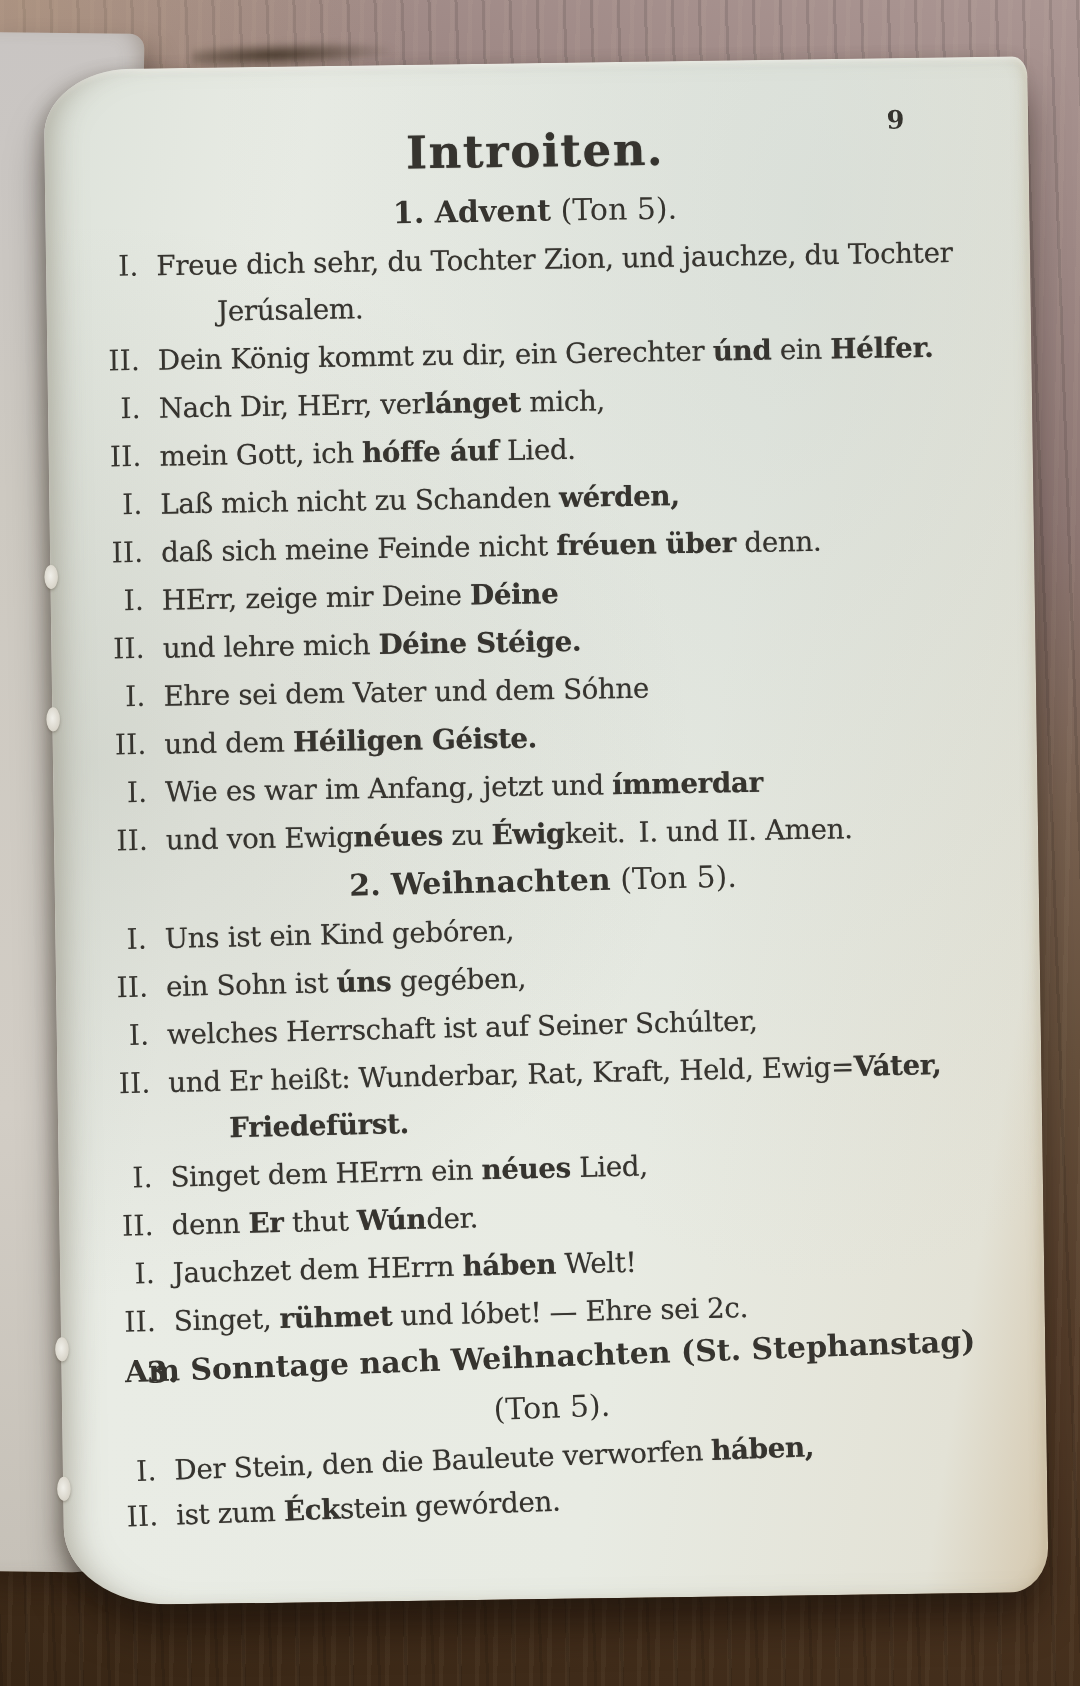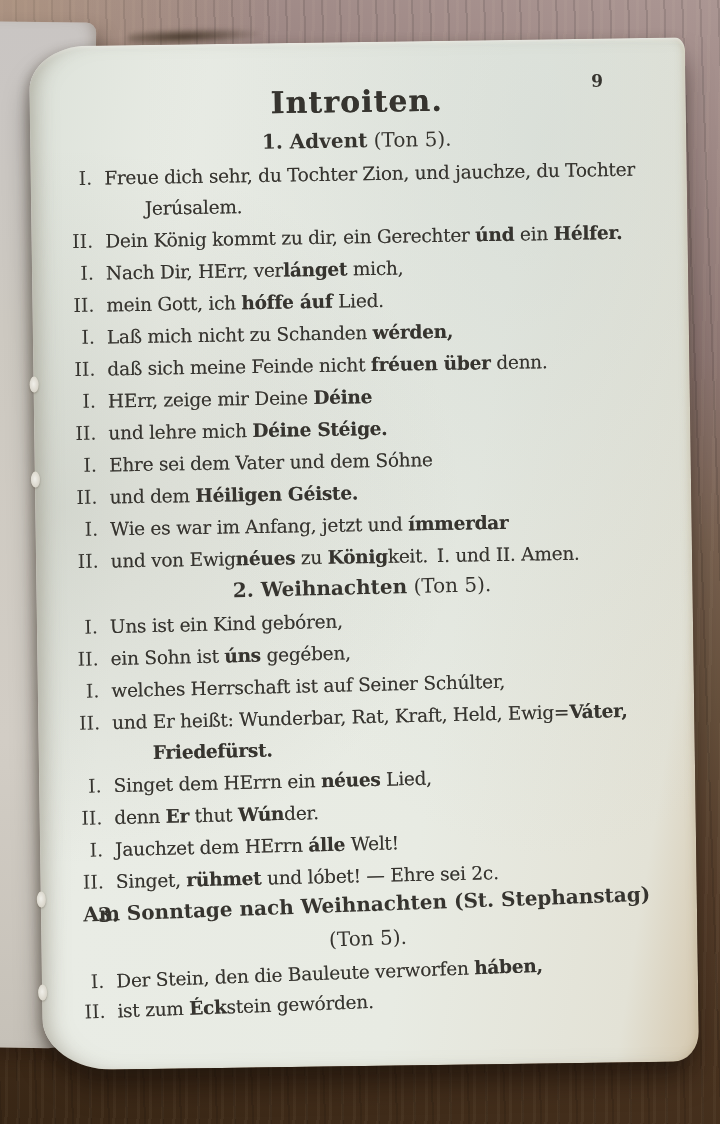--- a/index.html
+++ b/index.html
@@ -130,21 +130,21 @@
           <div class="verse">
             <span class="v-label">II.</span>
             <span class="v-text"><span class="seg">und dem </span><span class="seg b">Héiligen Géiste.</span></span>
           </div>
           <div class="verse">
             <span class="v-label">I.</span>
             <span class="v-text"><span class="seg">Wie es war im Anfang, jetzt und </span><span class="seg b">ímmerdar</span></span>
           </div>
           <div class="verse">
             <span class="v-label">II.</span>
-            <span class="v-text"><span class="seg">und von Ewig</span><span class="seg b">néues</span><span class="seg"> zu </span><span class="seg b">König</span><span class="seg">keit. I. und II. Amen.</span></span>
+            <span class="v-text"><span class="seg">und von Ewig</span><span class="seg b">néues</span><span class="seg"> zu </span><span class="seg b">Éwig</span><span class="seg">keit. I. und II. Amen.</span></span>
           </div>
         </div>
         <div class="section s1">
           <div class="heading"><span class="h-bold">2. Weihnachten</span><span class="h-rest"> (Ton 5).</span></div>
           <div class="verse">
             <span class="v-label">I.</span>
             <span class="v-text"><span class="seg">Uns ist ein Kind gebóren,</span></span>
           </div>
           <div class="verse">
             <span class="v-label">II.</span>
@@ -165,21 +165,21 @@
           <div class="verse">
             <span class="v-label">I.</span>
             <span class="v-text"><span class="seg">Singet dem HErrn ein </span><span class="seg b">néues</span><span class="seg"> Lied,</span></span>
           </div>
           <div class="verse">
             <span class="v-label">II.</span>
             <span class="v-text"><span class="seg">denn </span><span class="seg b">Er</span><span class="seg"> thut </span><span class="seg b">Wún</span><span class="seg">der.</span></span>
           </div>
           <div class="verse">
             <span class="v-label">I.</span>
-            <span class="v-text"><span class="seg">Jauchzet dem HErrn </span><span class="seg b">álle</span><span class="seg"> Welt!</span></span>
+            <span class="v-text"><span class="seg">Jauchzet dem HErrn </span><span class="seg b">háben</span><span class="seg"> Welt!</span></span>
           </div>
           <div class="verse">
             <span class="v-label">II.</span>
             <span class="v-text"><span class="seg">Singet, </span><span class="seg b">rühmet</span><span class="seg"> und lóbet! — Ehre sei 2c.</span></span>
           </div>
         </div>
         <div class="section s2">
           <div class="heading"><span class="h-label">3.</span><span class="h-bold">Am Sonntage nach Weihnachten (St. Stephanstag)</span></div>
           <div class="heading line2"><span class="h-rest">(Ton 5).</span></div>
           <div class="verse">

